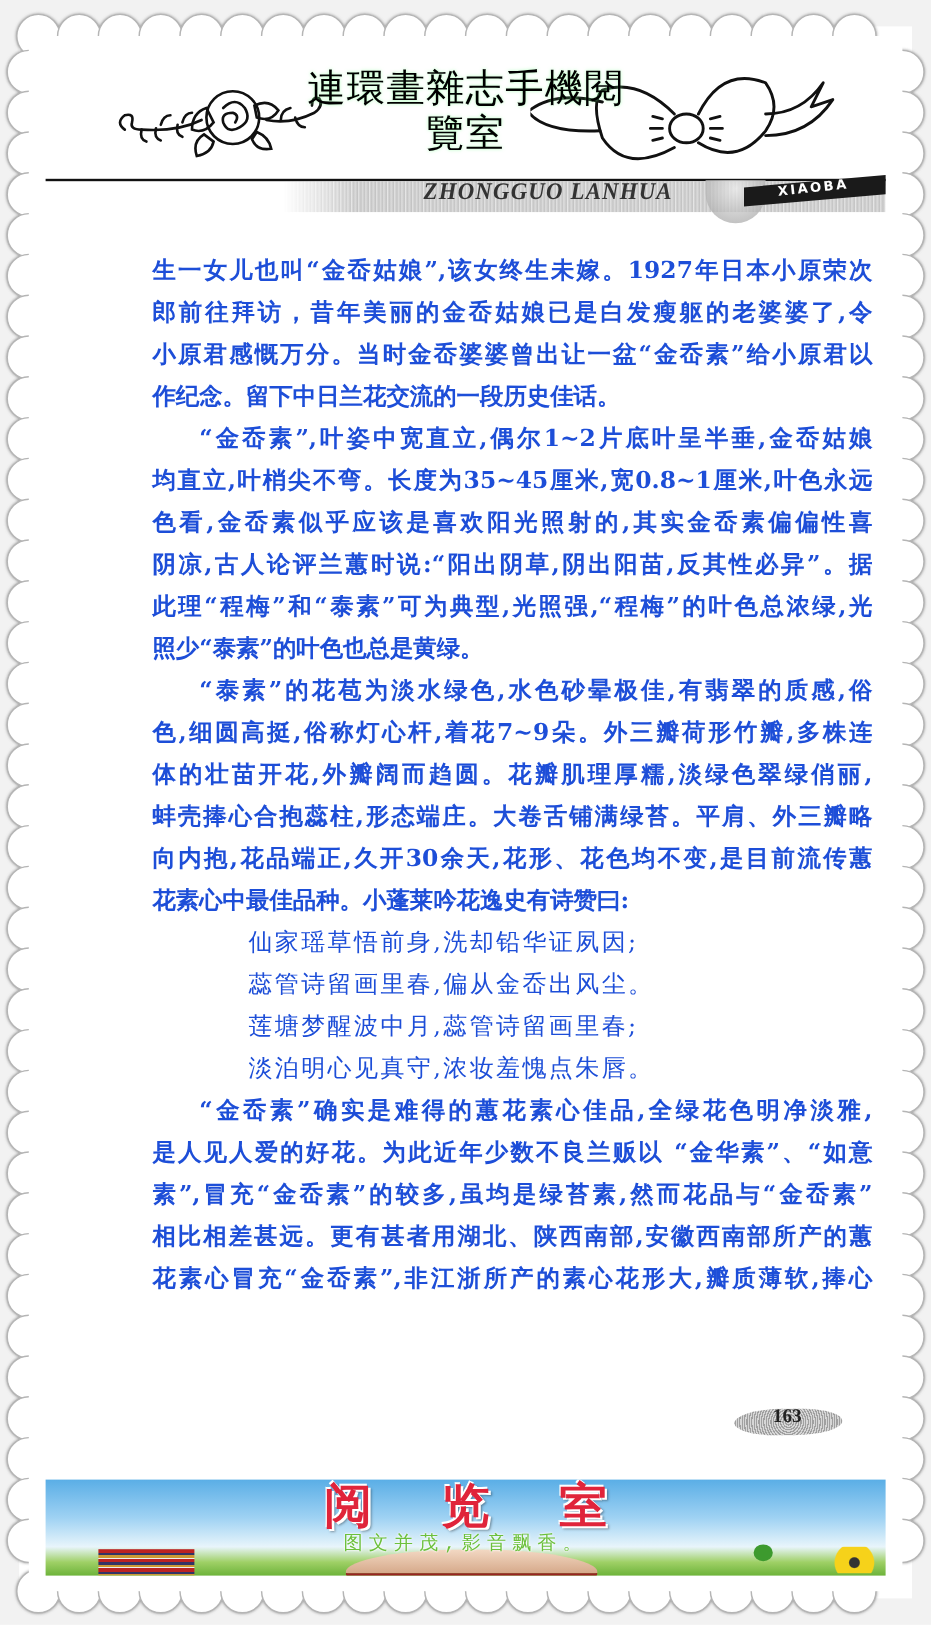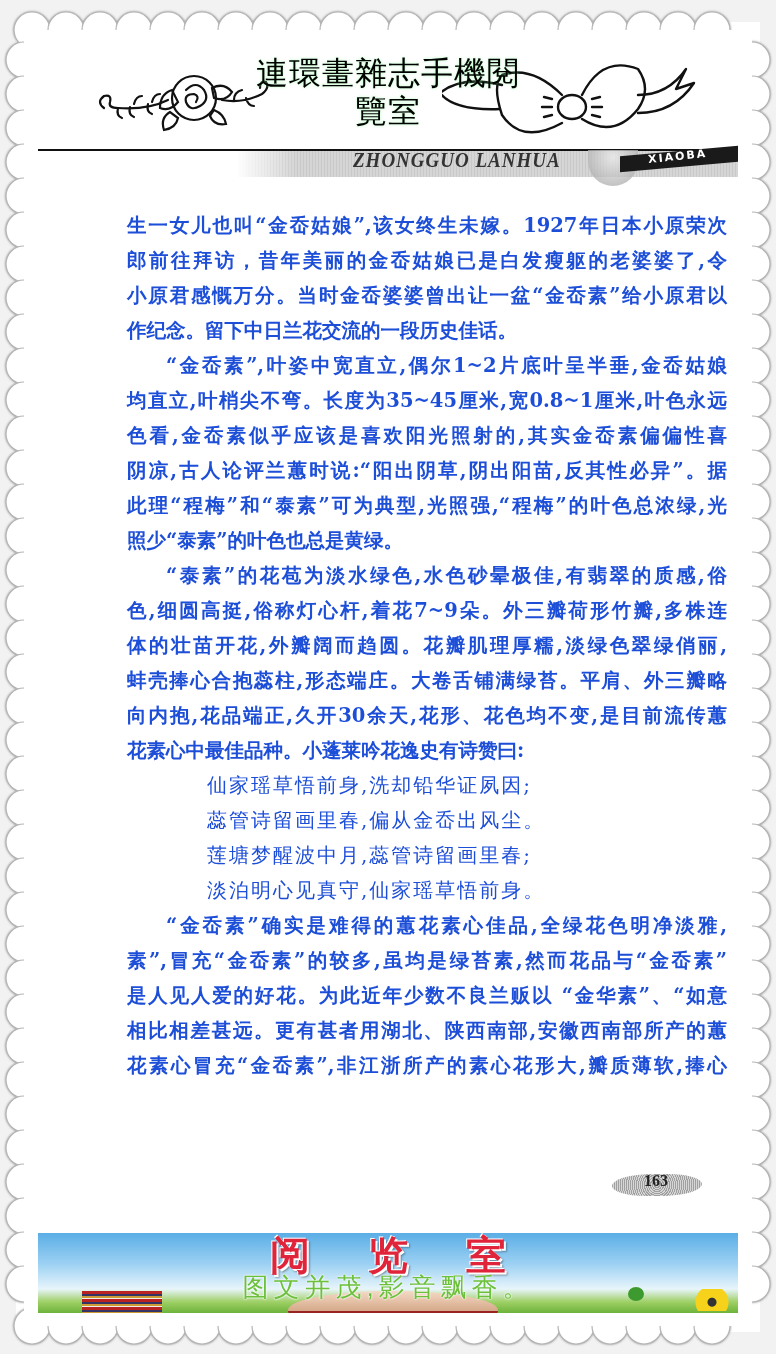--- a/index.html
+++ b/index.html
@@ -92,21 +92,21 @@
   }
   .footer-title {
     position: absolute; left: 0; right: 0; top: 0px; text-align: center;
     font-family: Liberation Sans, sans-serif; font-weight: bold;
     font-size: 40px; line-height: 44px; color: #e0243a; letter-spacing: 58px;
     text-indent: 58px;
     text-shadow: 2px 2px 0 #fff, -1px -1px 0 #fff, 3px 3px 2px rgba(0,0,0,.35);
   }
   .footer-sub {
     position: absolute; left: 0; right: 0; top: 42px; text-align: center;
-    font-family: Liberation Sans, sans-serif; font-size: 26px; line-height: 24px;
+    font-family: Liberation Mono, monospace; font-size: 16px; line-height: 24px;
     color: #6cc03c; letter-spacing: 5px;
     text-shadow: 0 0 2px #fff, 0 0 2px #fff;
   }
   .books { position: absolute; left: 44px; top: 58px; width: 80px; height: 22px;
     background: repeating-linear-gradient(180deg,#b22 0 3px,#336 3px 5px,#c93 5px 7px,#eee 7px 8px); }
   .open-book { position: absolute; left: 250px; top: 58px; width: 210px; height: 20px;
     background: linear-gradient(180deg,#f3d9c4,#d6a98a); border-radius: 60% 60% 4px 4px / 100% 100% 4px 4px;
     border-bottom: 3px solid #922; }
   .flower { position: absolute; left: 652px; top: 56px; width: 44px; height: 22px;
     background: radial-gradient(circle at 50% 60%, #333 0 4px, #f6d21a 5px 16px, transparent 17px); }
@@ -298,26 +298,26 @@
     <span class="line">色,细圆高挺,俗称灯心杆,着花7~9朵。外三瓣荷形竹瓣,多株连</span>
     <span class="line">体的壮苗开花,外瓣阔而趋圆。花瓣肌理厚糯,淡绿色翠绿俏丽,</span>
     <span class="line">蚌壳捧心合抱蕊柱,形态端庄。大卷舌铺满绿苔。平肩、外三瓣略</span>
     <span class="line">向内抱,花品端正,久开30余天,花形、花色均不变,是目前流传蕙</span>
     <span class="line last">花素心中最佳品种。小蓬莱吟花逸史有诗赞曰:</span>
   </p>
   <div class="poem">
     <span class="pl">仙家瑶草悟前身,洗却铅华证夙因;</span>
     <span class="pl">蕊管诗留画里春,偏从金岙出风尘。</span>
     <span class="pl">莲塘梦醒波中月,蕊管诗留画里春;</span>
-    <span class="pl">淡泊明心见真守,仙家瑶草悟前身。</span>
+    <span class="pl">淡泊明心见真守,浓妆羞愧点朱唇。</span>
   </div>
   <p>
     <span class="line" style="padding-left:2em">“金岙素”确实是难得的蕙花素心佳品,全绿花色明净淡雅,</span>
+    <span class="line">是人见人爱的好花。为此近年少数不良兰贩以 “金华素”、“如意</span>
     <span class="line">素”,冒充“金岙素”的较多,虽均是绿苔素,然而花品与“金岙素”</span>
-    <span class="line">是人见人爱的好花。为此近年少数不良兰贩以 “金华素”、“如意</span>
     <span class="line">相比相差甚远。更有甚者用湖北、陕西南部,安徽西南部所产的蕙</span>
     <span class="line">花素心冒充“金岙素”,非江浙所产的素心花形大,瓣质薄软,捧心</span>
   </p>
 </div>
 
 <div class="page-num-wrap">
   <div class="page-blob"></div>
   <div class="page-num">163</div>
 </div>
 

